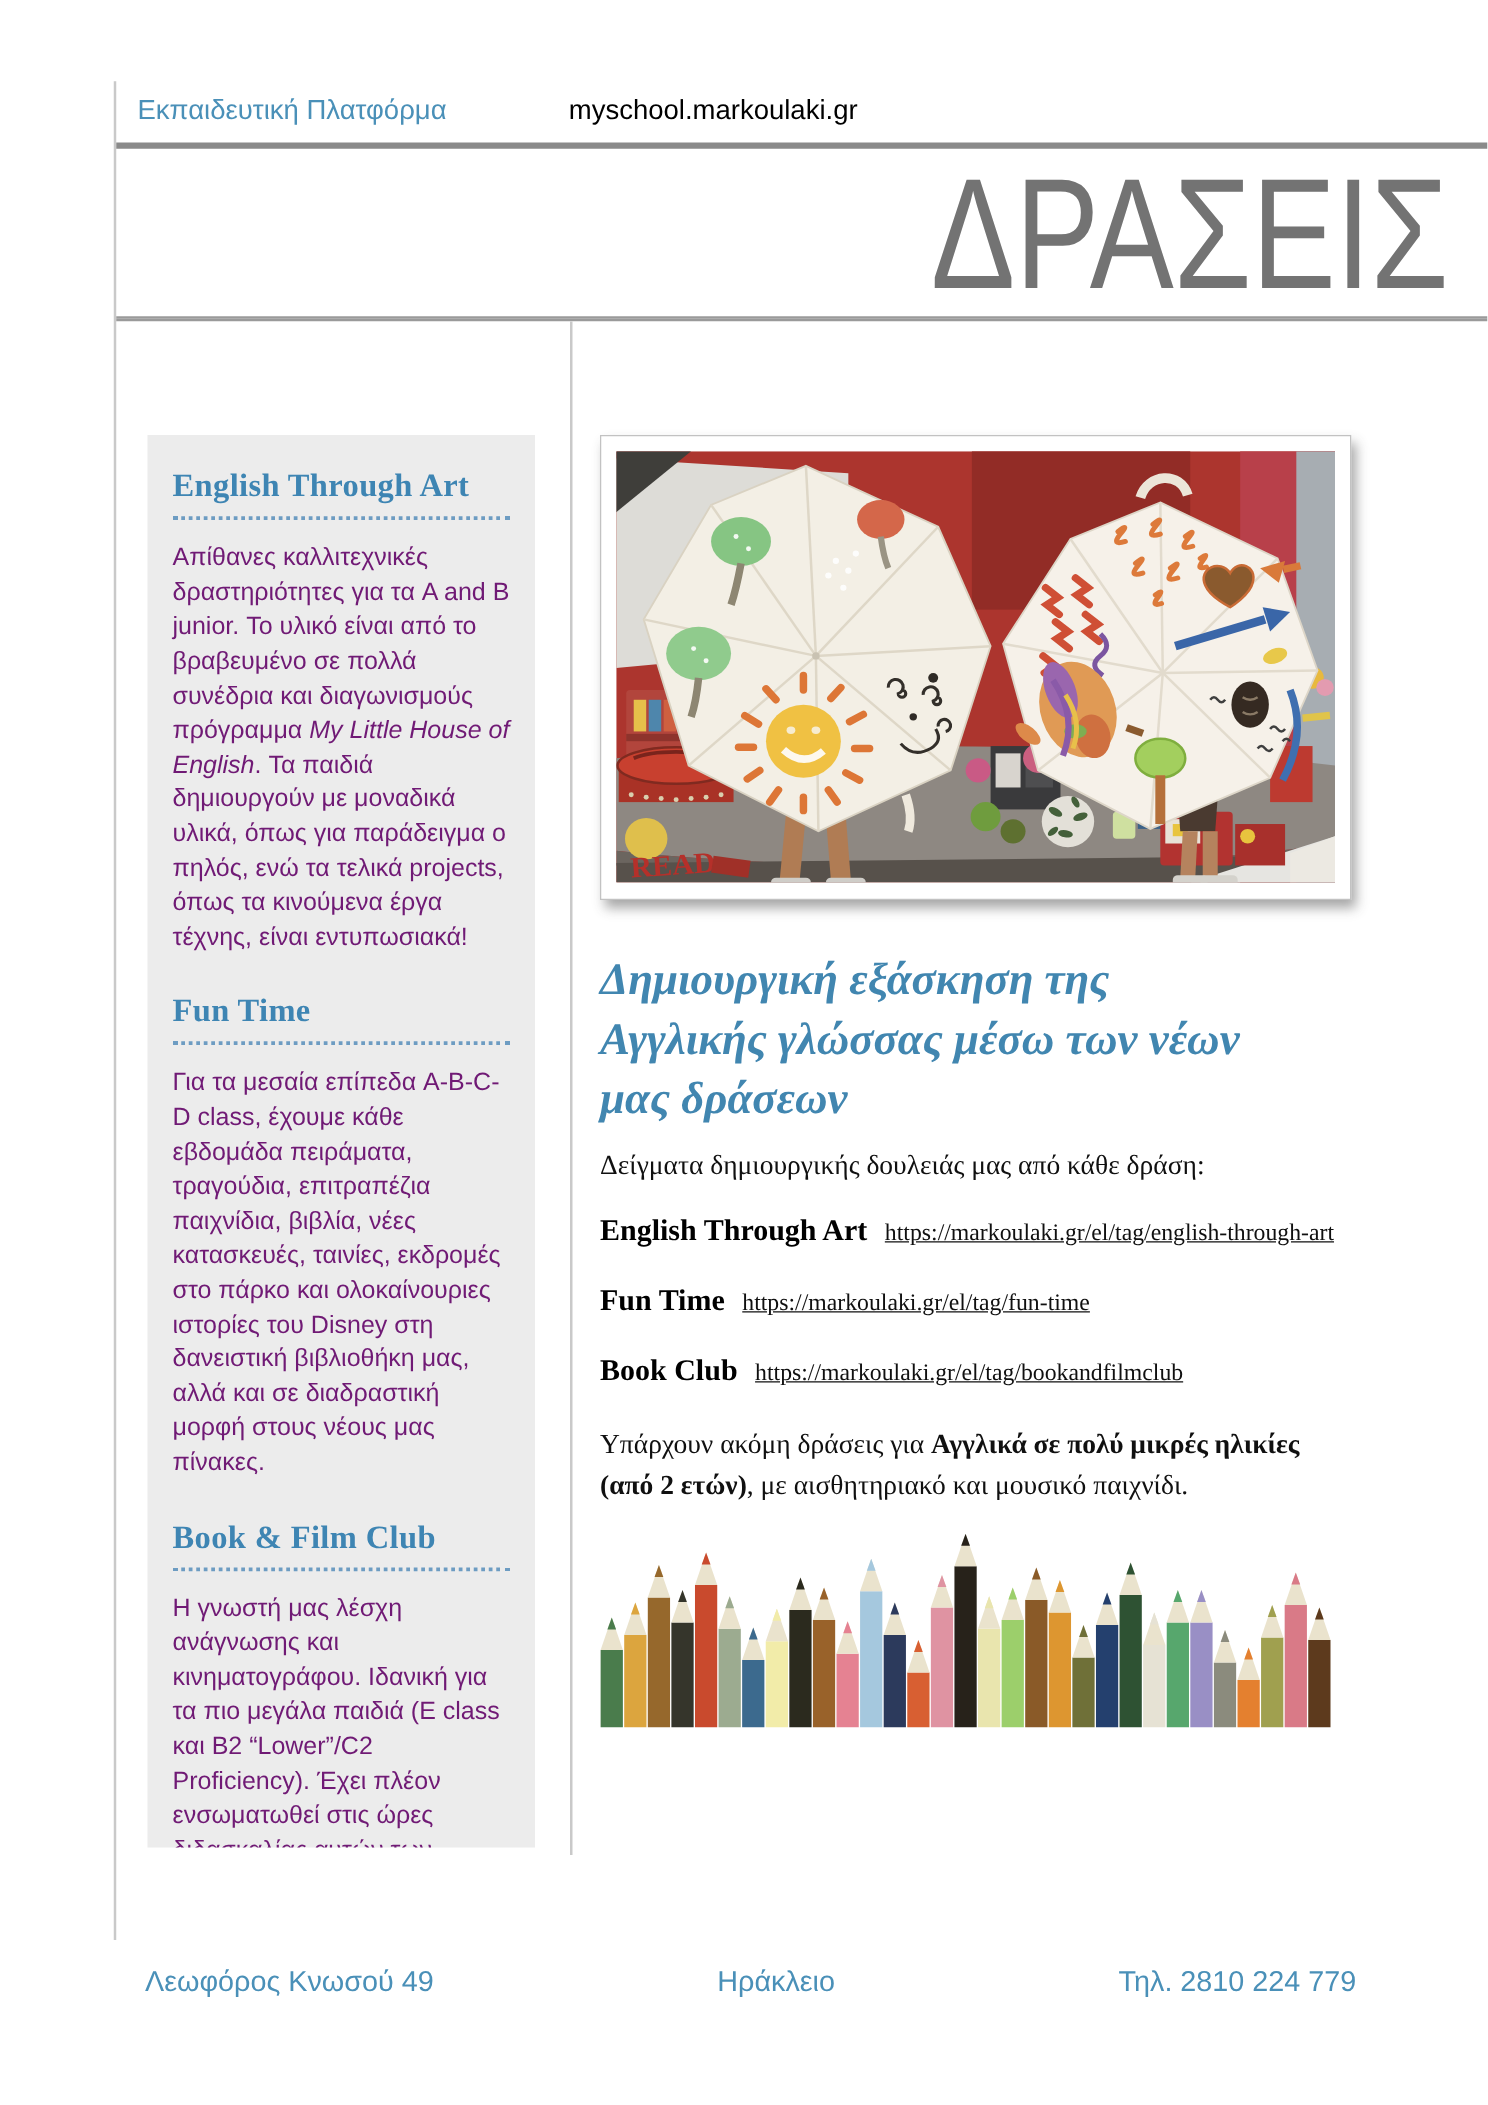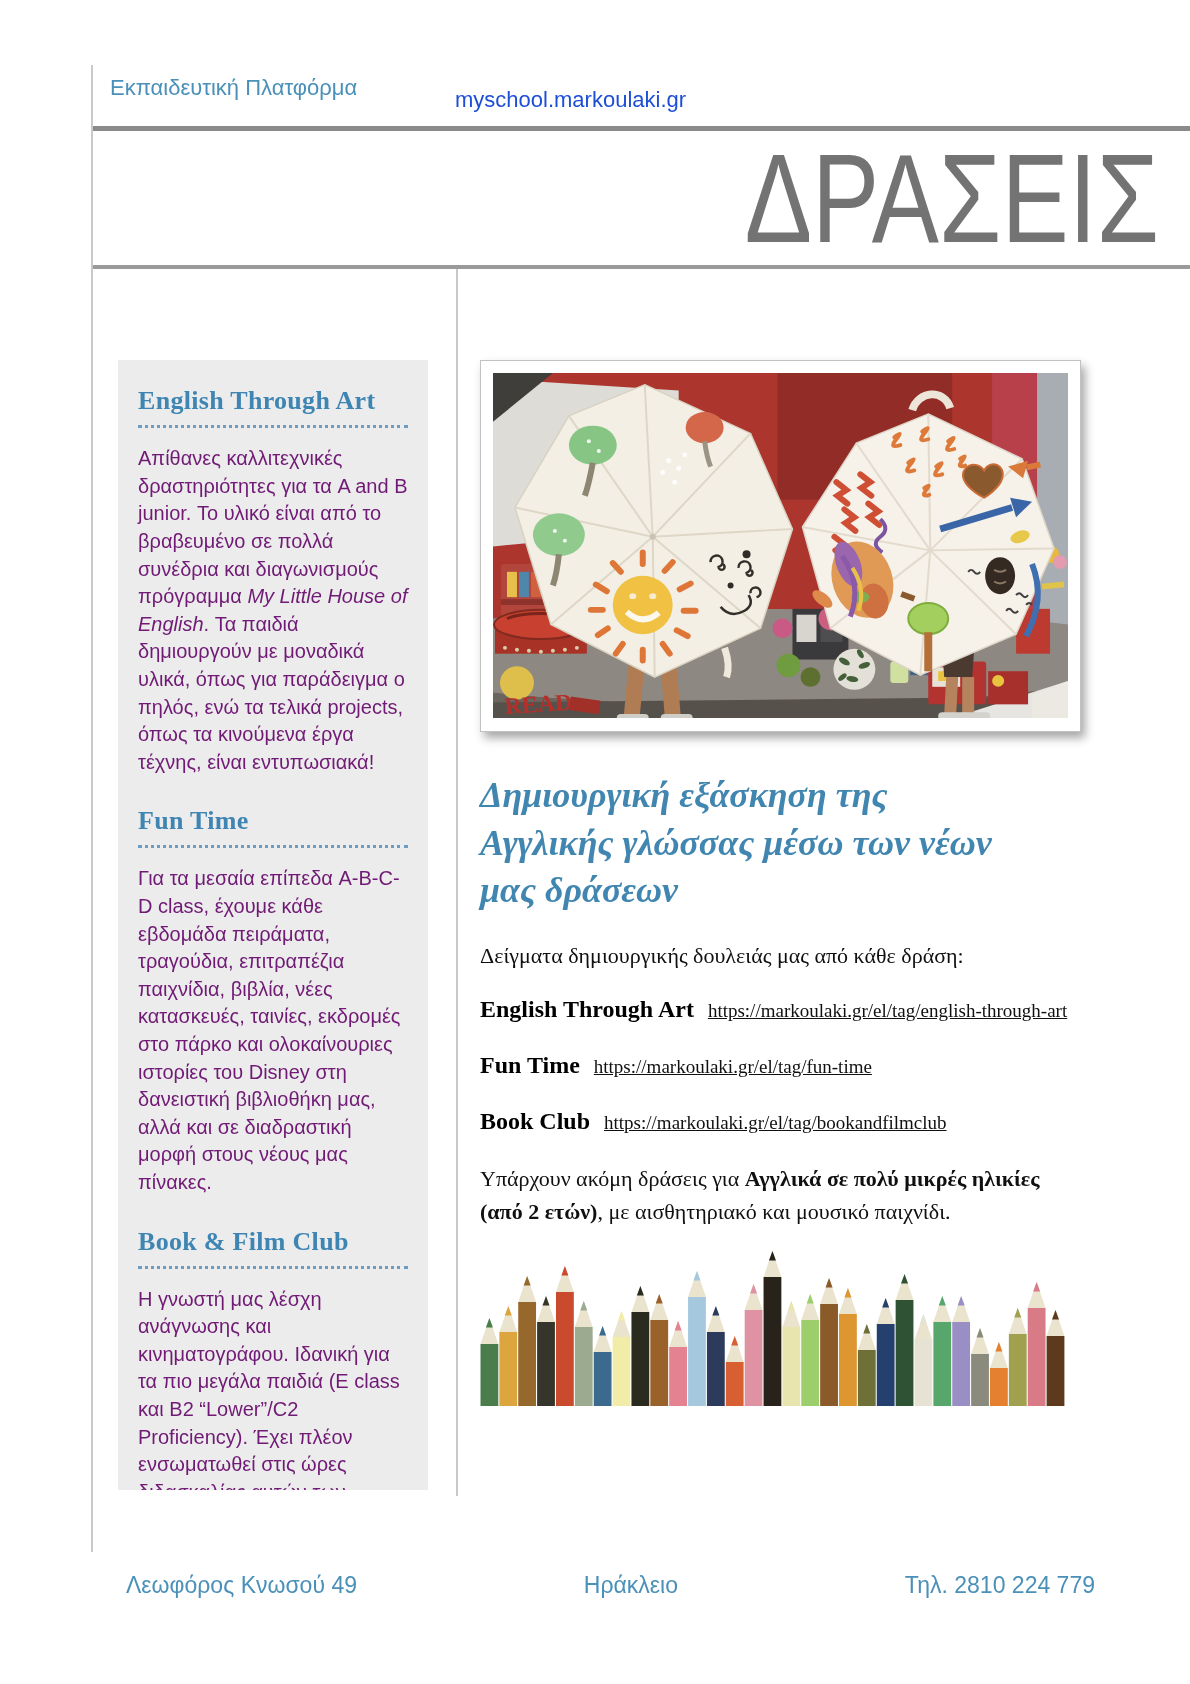--- a/index.html
+++ b/index.html
@@ -4,21 +4,21 @@
 <style>
   html,body { margin:0; padding:0; background:#ffffff; }
   .page { width:1190px; height:1684px; position:relative; margin:0 auto; background:#fff;
           font-family:"Liberation Sans", sans-serif; overflow:hidden; }
 
   .frame { position:absolute; left:91px; top:65px; width:1122px; height:1487px;
            border-left:2px solid #c9c9c9; border-right:2px solid #c9c9c9; box-sizing:border-box; }
 
   .header-row { display:flex; padding:10px 0 13px 17px; font-size:22px; color:#4a90b8; }
   .header-left { width:345px; }
-  .header-right { text-decoration:none; color:#1d4ed8;margin-top:12px; }
+  .header-right { text-decoration:none; color:#000000; }
 
   .rule-thick { height:5px; background:#8a8a8a; }
   .rule-thin  { height:2px; background:#9a9a9a; }
 
   .title { text-align:right; line-height:1.05; padding:2px 0 0; color:#737373; font-size:126px; }
   .title-inner { display:inline-block; transform:scaleX(0.8); transform-origin:center; }
 
   .subtitle { text-align:center; font-size:26px; color:#4a90b8; padding:16px 0 18px; }
   .subtitle a { color:#4a90b8; text-decoration:underline; margin-left:14px; }
 
@@ -33,30 +33,30 @@
   .sb-text    { font-size:20px; line-height:1.38; color:#701a75; margin:0 0 30px; }
 
   .photo-frame { width:601px; box-sizing:border-box; background:#fff; border:1px solid #c2c2c2;
                  padding:12px 12px 13px; box-shadow:4px 6px 9px rgba(60,60,60,0.45); }
   .photo-svg { display:block; width:575px; height:345px; }
 
   .main-heading { font-family:"Liberation Serif", serif; font-weight:700; font-size:36px;
                   line-height:1.32; color:#4186b0; margin:40px 0 0; max-width:520px;font-style:italic; }
   .main-p { font-family:"Liberation Serif", serif; font-size:22px; line-height:1.5;
             color:#101010; margin:20px 0 0; max-width:565px; }
-  .main-p.p2 { margin-top:24px; }
+  .main-p.p2 { margin-top:12px; }
   .main-p.p3 { margin-top:22px; }
   .link-row { margin-top:24px; font-family:"Liberation Serif", serif; height:32px; }
   .link-label { font-weight:700; font-size:24px; color:#000; }
   .link-url { font-size:19px; color:#101010; text-decoration:underline; margin-left:10px; }
 
   .pencils-wrap { margin-top:18px; }
   .pencils-svg { display:block; width:586px; height:160px; }
 
-  .footer { position:absolute; left:107px; top:1572px; width:1006px; box-sizing:border-box;
+  .footer { position:absolute; left:97px; top:1572px; width:1006px; box-sizing:border-box;
             display:flex; justify-content:space-between; padding:0 18px 0 19px;
             color:#4a90b8; font-size:23px; }
 </style>
 </head>
 <body>
 
 <div class="page">
   <div class="frame">
 
     <div class="header-row">

